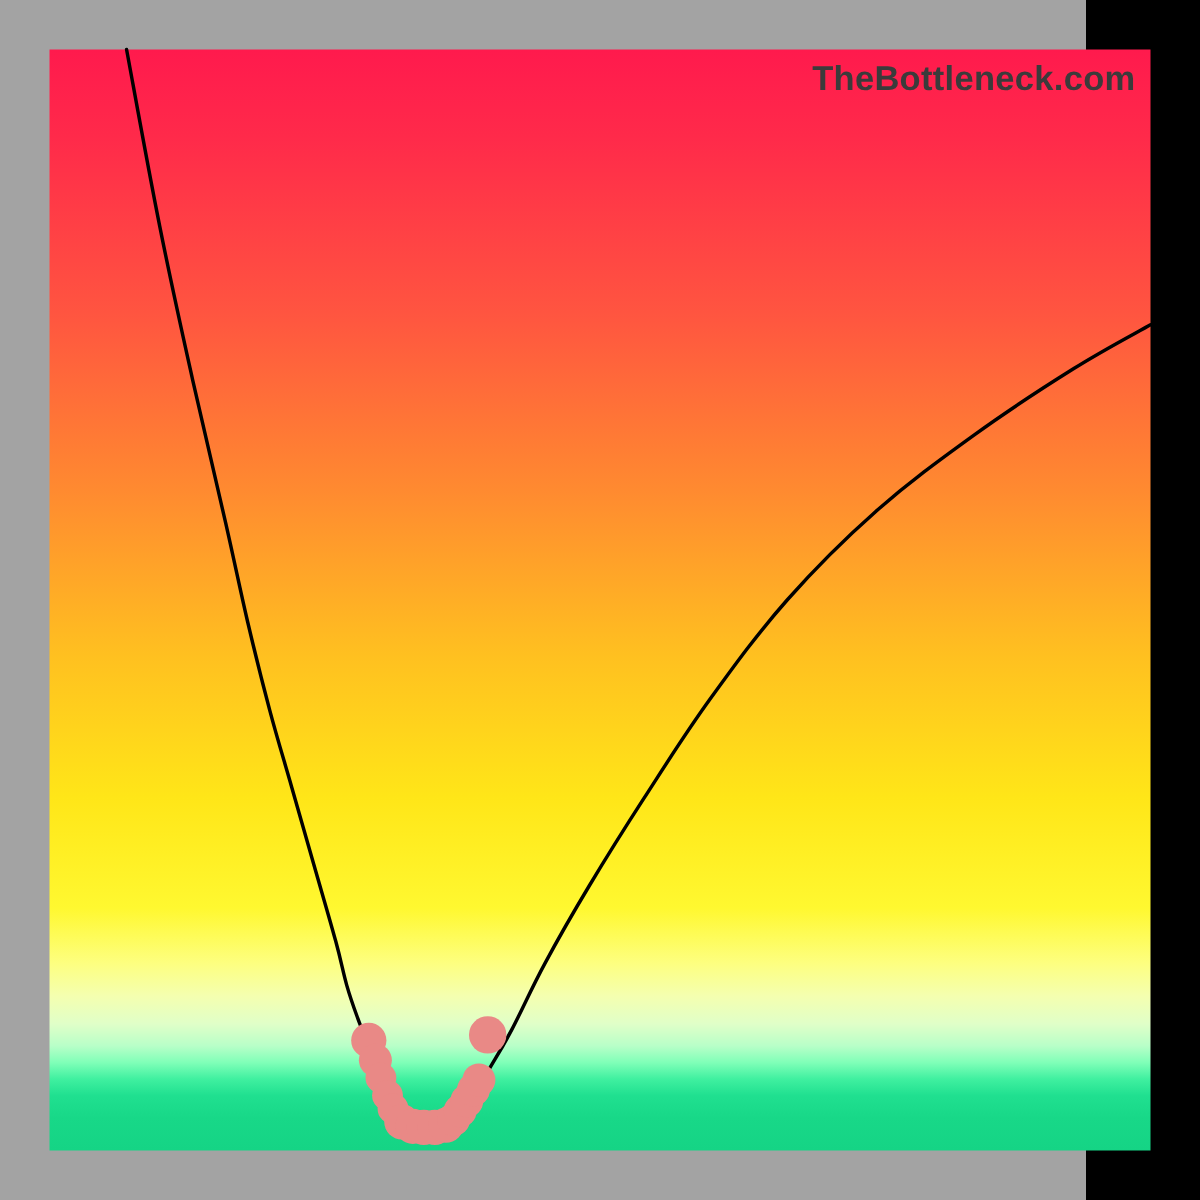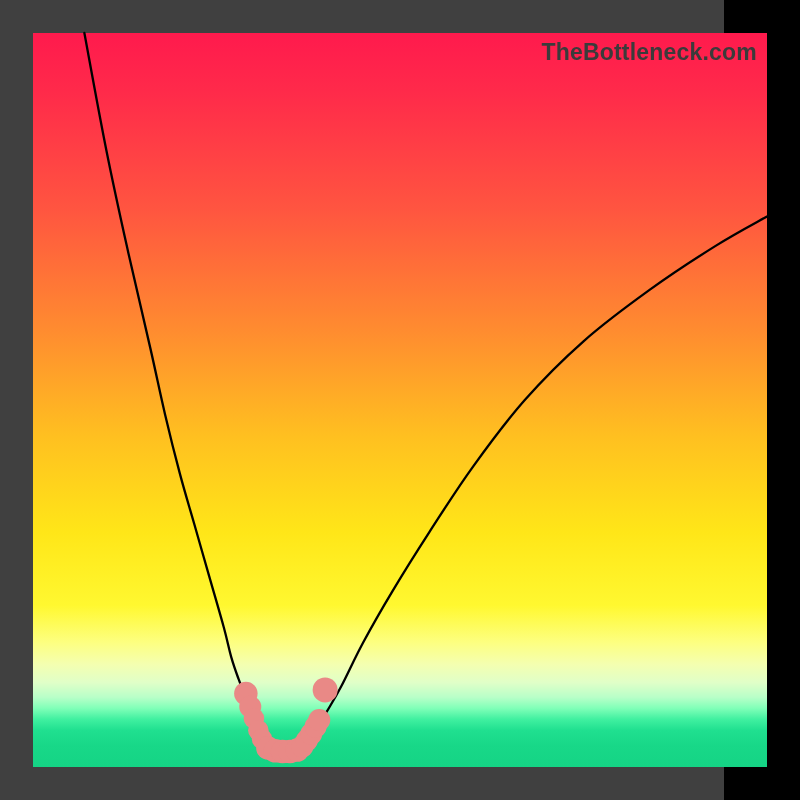--- a/index.html
+++ b/index.html
@@ -10,21 +10,21 @@
     background: #000;
     overflow: hidden;
     font-family: Arial, Helvetica, sans-serif;
   }
   .frame {
     position: absolute;
     left: 0;
     top: 0;
     width: 724px;
     height: 800px;
-    background: #404040;
+    background: #a3a3a3;
   }
   .plot {
     position: absolute;
     left: 33px;
     top: 33px;
     width: 734px;
     height: 734px;
     
     background: linear-gradient(to bottom,
       #ff1a4d 0%,

